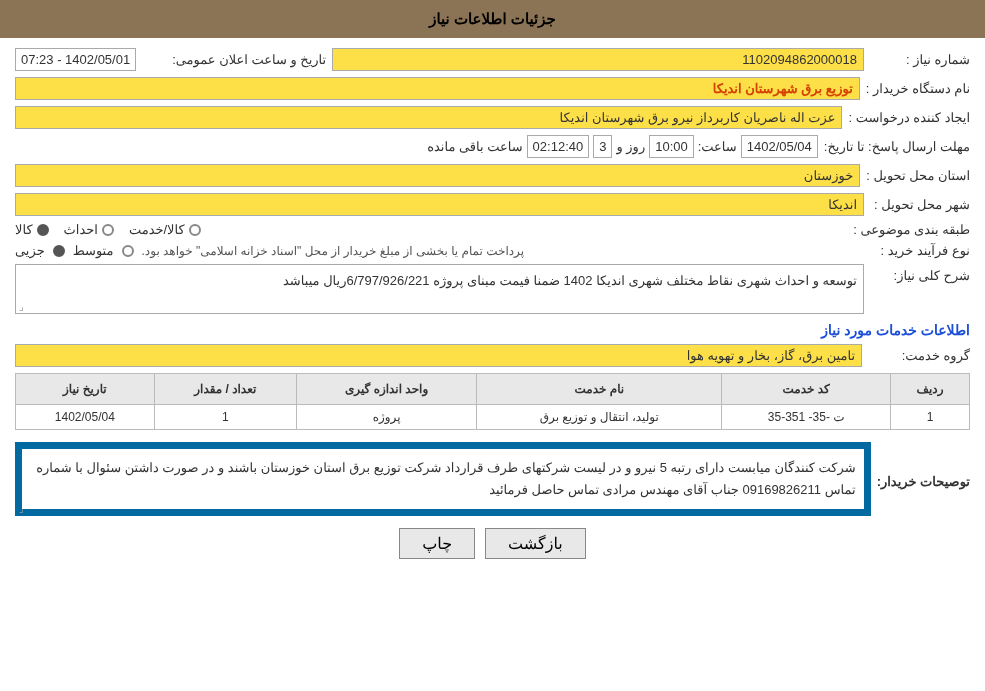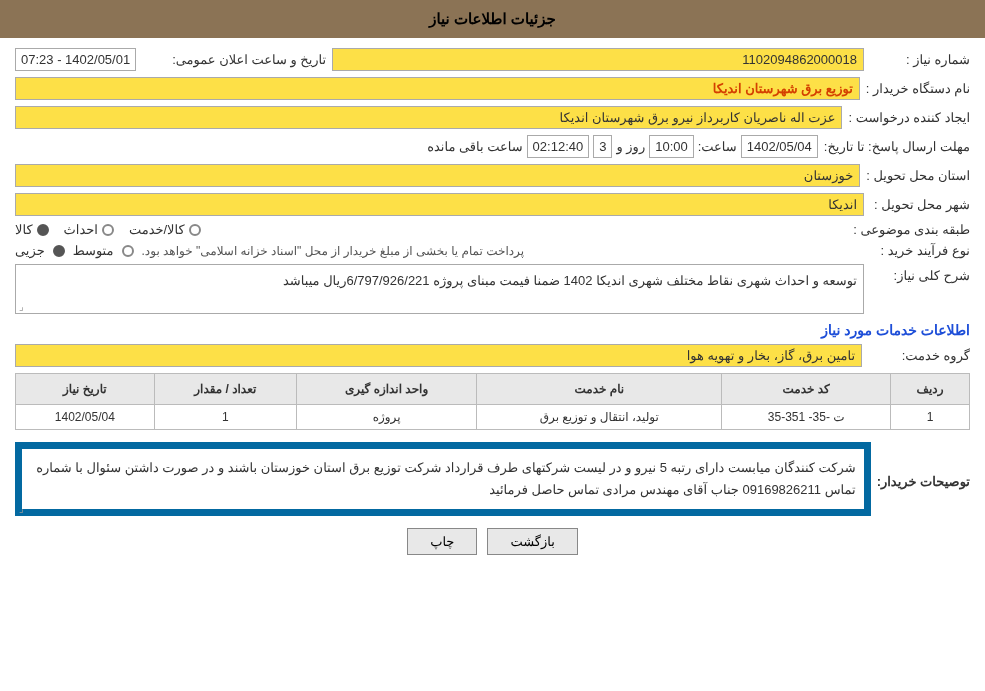--- a/index.html
+++ b/index.html
@@ -177,21 +177,21 @@
       display: flex;
       justify-content: center;
       gap: 10px;
       margin-top: 12px;
     }
     .btn {
       padding: 5px 22px;
       border: 1px solid #888;
       background: #e8e8e8;
       cursor: pointer;
-      font-size: 13px;
+      font-size: 16px;
       font-family: Tahoma, Arial, sans-serif;
       min-width: 70px;
     }
   </style>
 </head>
 <body>
 
 <div class="page-wrapper">
   <div class="header-bar">جزئیات اطلاعات نیاز</div>
 

